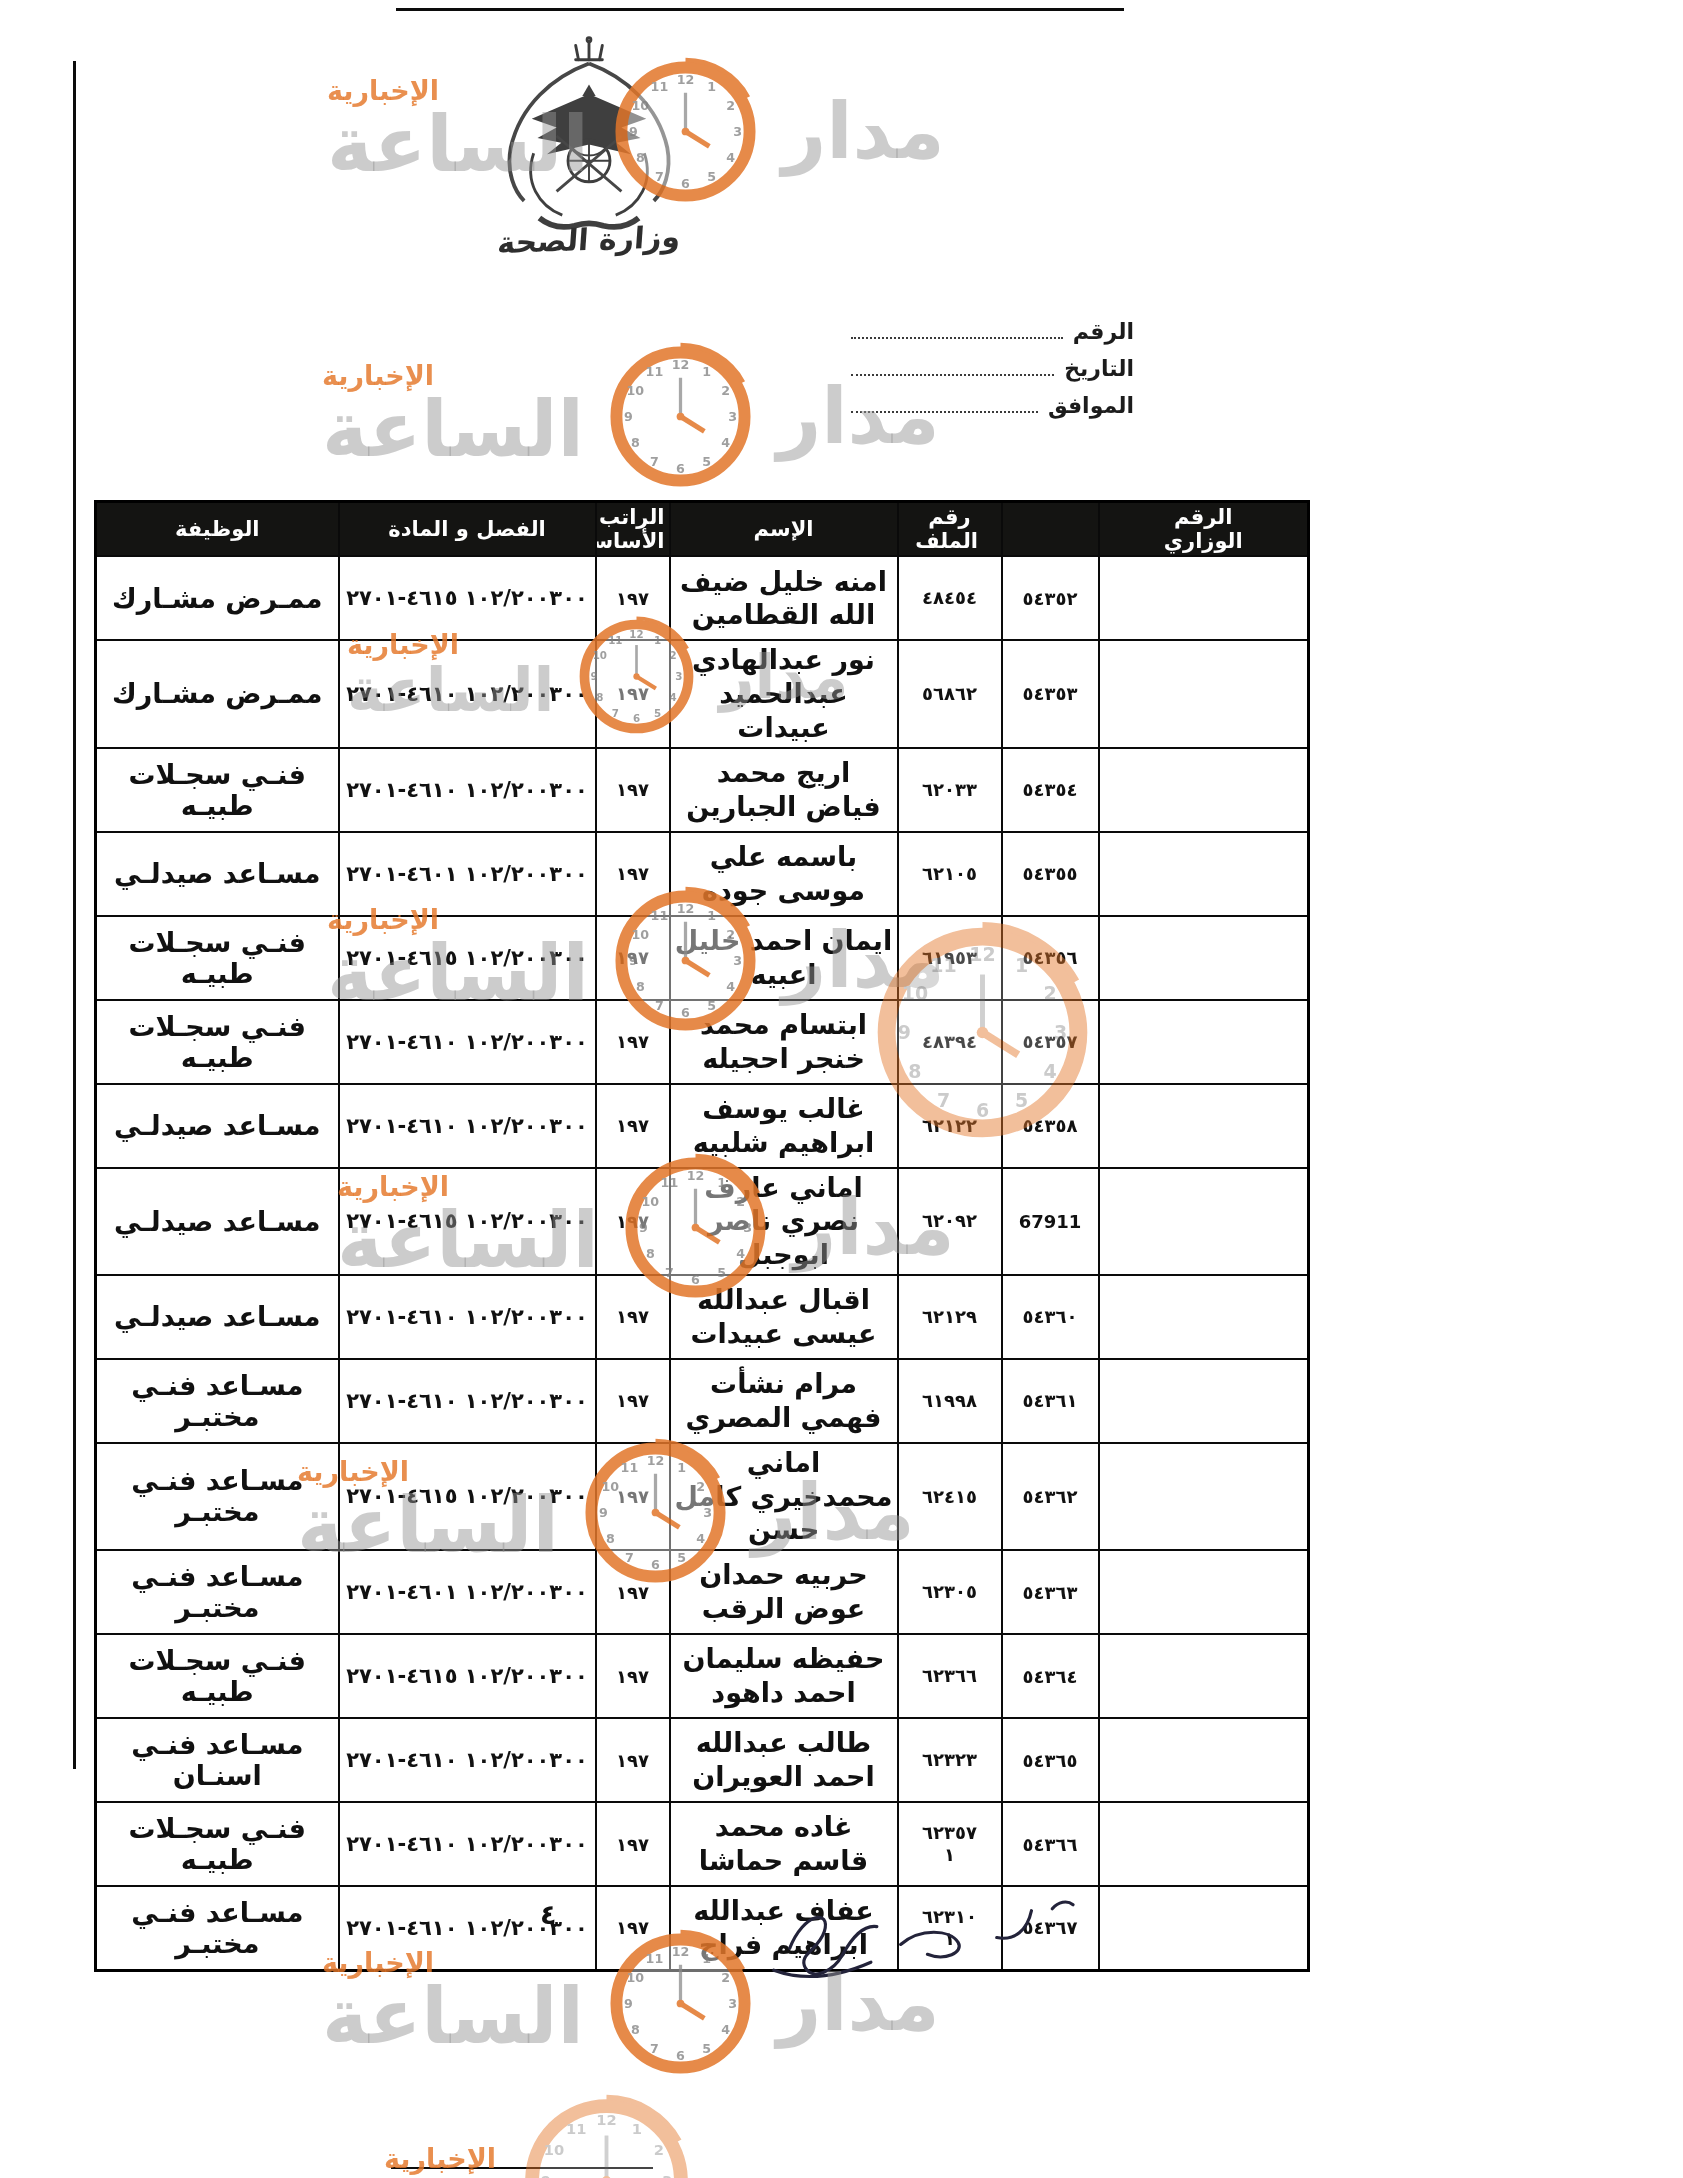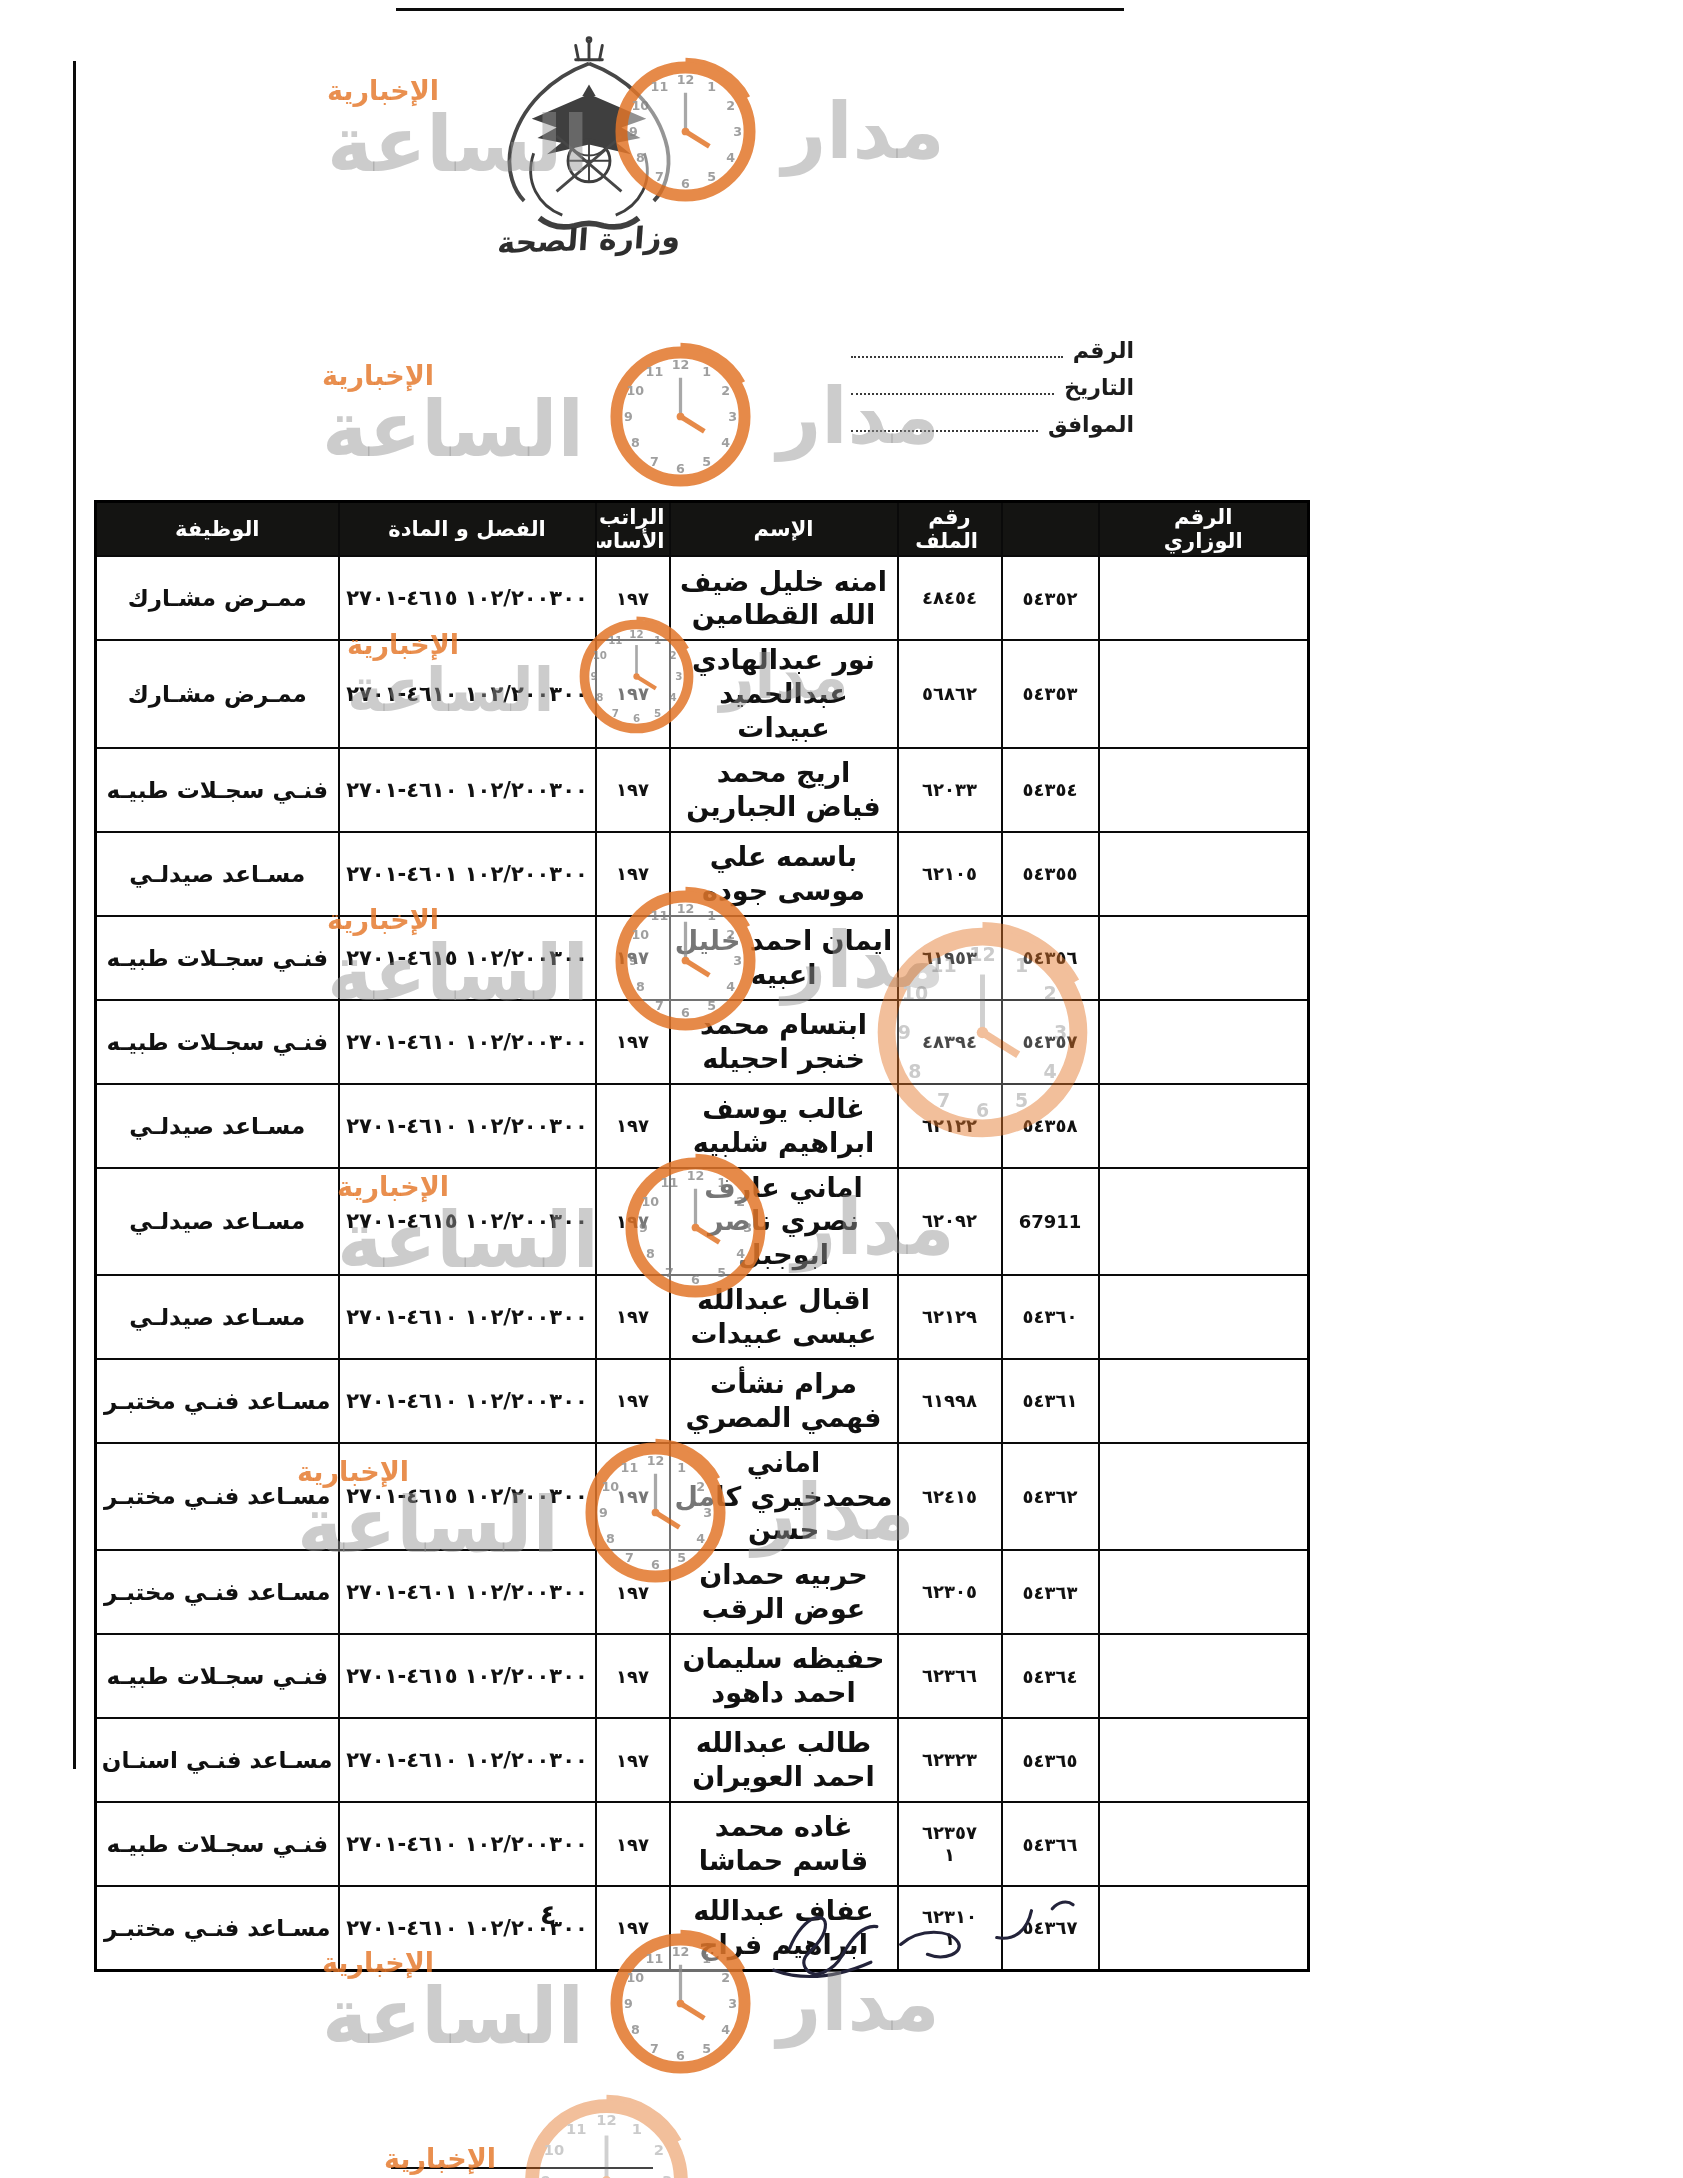--- a/index.html
+++ b/index.html
@@ -11,37 +11,37 @@
   .top-line{left:396px;top:8px;width:728px;height:3px;}
   .left-line{left:73px;top:61px;width:3px;height:1708px;}
   .bottom-line{left:391px;top:2167px;width:262px;height:2px;}
 
   
   .emblem{position:absolute;left:465px;top:35px;width:248px;height:223px;}
   .ministry-title{position:absolute;left:475px;top:222px;width:228px;text-align:center;
      font-size:30px;font-weight:bold;color:#2e2e2e;transform:skewX(-6deg) rotate(-2deg);}
 
   
-  .ref-fields{position:absolute;left:851px;top:337px;width:283px;direction:ltr;}
+  .ref-fields{position:absolute;left:851px;top:318px;width:283px;direction:ltr;}
   .ref-row{display:flex;align-items:flex-end;height:26px;margin-bottom:11px;}
   .ref-dots{flex:1;border-bottom:2px dotted #3a3a3a;height:0;margin-bottom:5px;}
   .ref-label{font-size:22px;font-weight:bold;margin-left:10px;color:#1c1c1c;white-space:nowrap;}
 
   
   .doc-table{position:absolute;left:94px;top:500px;width:1213px;border-collapse:collapse;
      table-layout:fixed;border:3px solid #000;direction:rtl;}
   .doc-table th,.doc-table td{border:2px solid #0a0a0a;text-align:center;vertical-align:middle;
      font-weight:bold;padding:2px 4px;overflow:hidden;}
   .doc-table thead tr{height:54px;}
   .doc-table thead th{background:#141412;color:#fefefe;font-size:21px;line-height:1.15;}
   .doc-table tbody tr{height:84px;}
   .hdr-narrow{display:inline-block;max-width:94px;}
   .hdr-file{display:inline-block;max-width:57px;}
   .c-name{font-size:27px;line-height:1.25;}
-  .c-job{font-size:23px;}
+  .c-job{font-size:27px;}
   .c-serial,.c-file,.c-salary{font-size:18px;}
   .c-file{white-space:pre-line;line-height:1.2;}
   .c-chapter{font-size:21px;direction:ltr;}
 
   
   .wm{position:absolute;display:flex;align-items:center;gap:22px;z-index:7;pointer-events:none;}
   .wm-stack{display:flex;flex-direction:column;align-items:flex-start;}
   .wm-big{font-size:77px;font-weight:bold;color:rgba(148,148,148,0.48);letter-spacing:1px;}
   .wm-akh{font-size:27px;font-weight:bold;color:rgba(228,118,40,0.82);margin-bottom:-6px;}
   .wm-clock{width:149px;height:149px;opacity:.85;}

